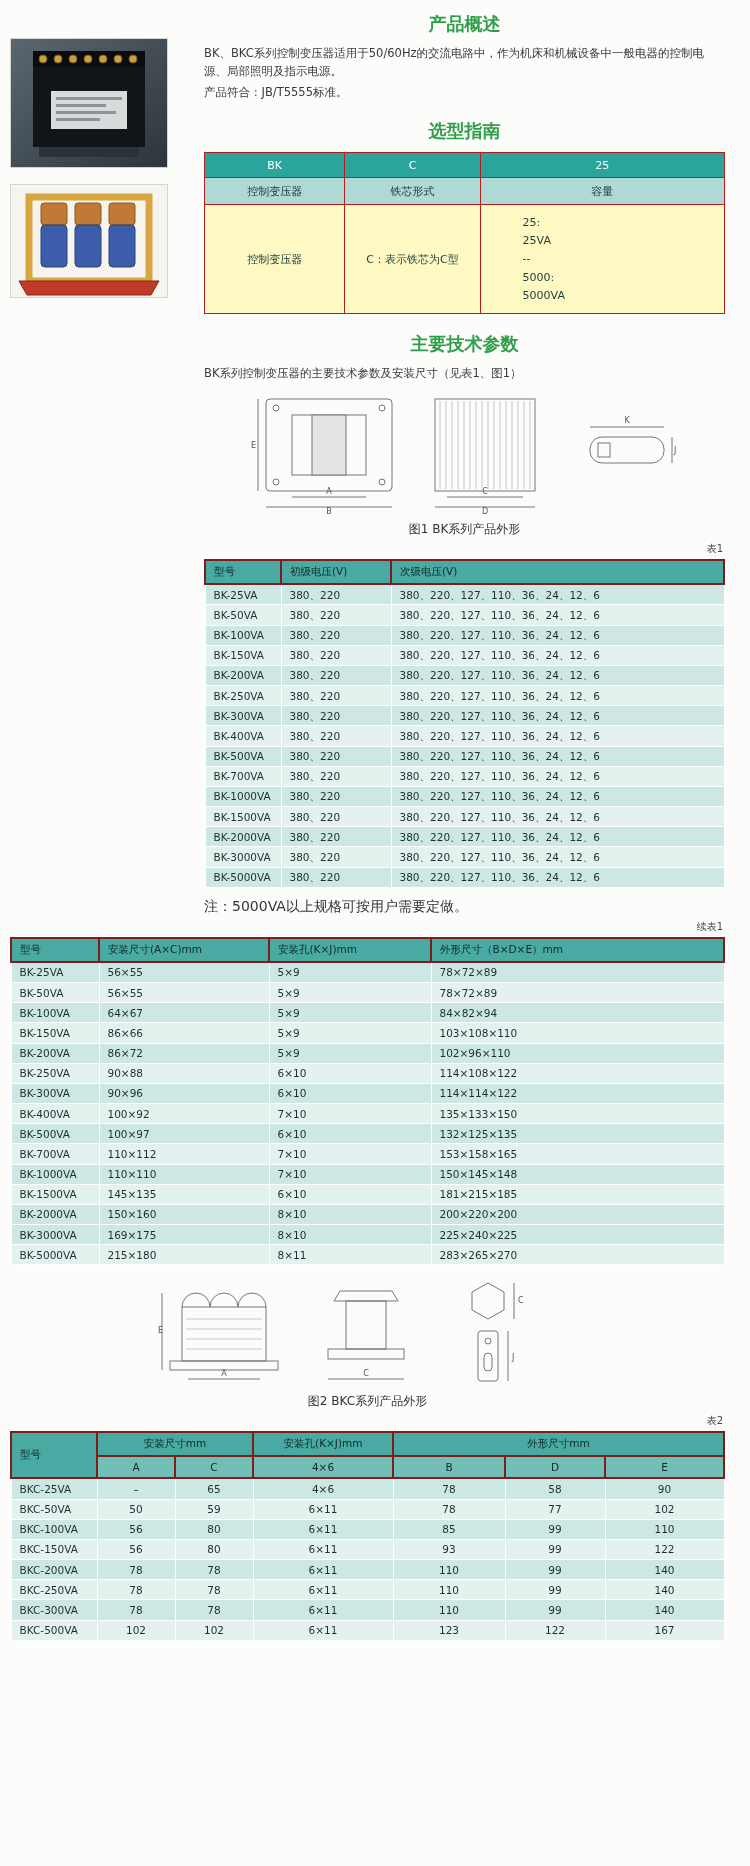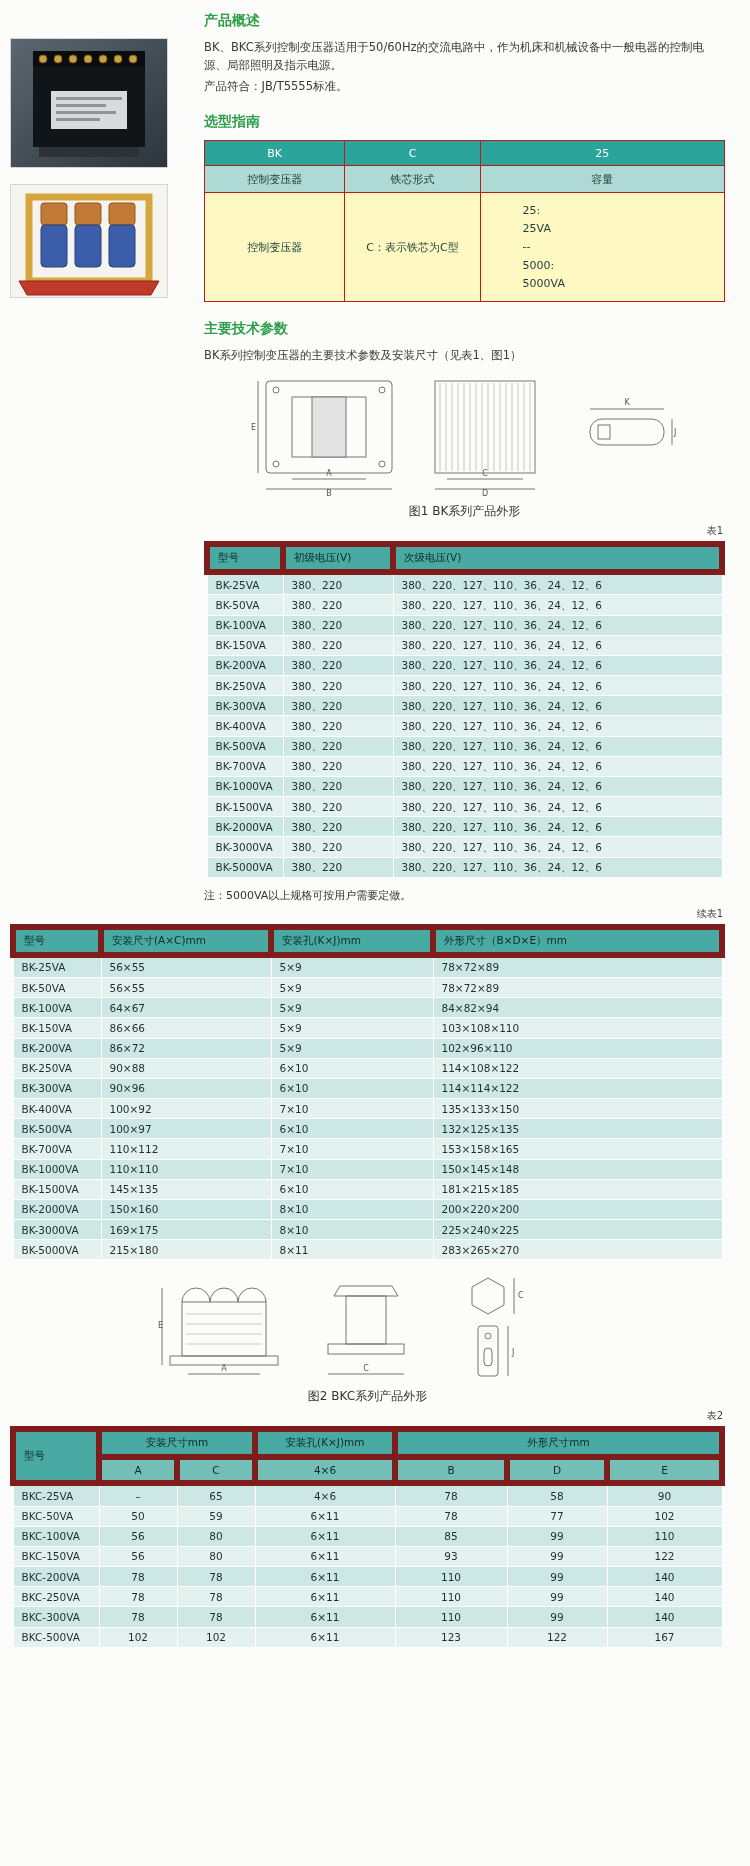--- a/index.html
+++ b/index.html
@@ -5,44 +5,44 @@
   html,body{margin:0;padding:0;}
   body{background:#eceeec;font-family:"DejaVu Sans","Liberation Sans",sans-serif;}
   .page{width:750px;min-height:1866px;margin:0 auto;background:#fcfcfb;box-sizing:border-box;
         padding:12px 25px 40px 10px;color:#333;}
   .top{display:flex;align-items:flex-start;}
   .photos{width:158px;flex:none;margin-right:36px;padding-top:26px;}
   .photo{border:1px solid #d5d5d0;background:#fff;margin-bottom:16px;}
   .photo svg{display:block;}
   .content{flex:1;min-width:0;}
 
-  .sec-title{color:#2f9e49;font-size:14px;font-weight:bold;margin:0 0 9px;}
+  .sec-title{color:#2f9e49;font-size:18px;font-weight:bold;margin:0 16px 9px;text-align:center;}
   .mt{margin-top:18px;}
   .body-text{font-size:11.5px;line-height:1.55;color:#3a3a3a;margin:0 0 3px;}
 
   .sel-table{width:100%;border-collapse:collapse;margin-top:5px;font-size:11px;color:#1d3d3a;}
   .sel-table td{border:1px solid #b91c1c;text-align:center;vertical-align:middle;padding:2px;}
   .sel-code td{background:#2ba59b;color:#fff;height:20px;}
   .sel-label td{background:#aed9d4;height:22px;}
   .sel-value td{background:#fef9c3;height:104px;}
   .sel-value td.cap{text-align:left;padding-left:42px;}
   .cap-lines div{line-height:1.65;}
 
   .fig-wrap{text-align:center;margin:10px 0 2px;}
   .fig-caption{text-align:center;font-size:12px;color:#333;margin:2px 0 4px;}
   .tbl-label{text-align:right;font-size:10px;color:#444;margin:4px 2px 3px;}
 
   .data-table{width:100%;border-collapse:collapse;font-size:10.5px;color:#1d2e2c;}
   .data-table th{background:#48aaa3;font-weight:normal;text-align:left;
-                 padding:4px 8px;border:6px solid #7f1d1d;color:#0f2b28;}
+                 padding:4px 8px;border:2px solid #7f1d1d;color:#0f2b28;}
   .data-table td{border:1px solid #fff;padding:2.5px 8px;line-height:1.35;}
   .data-table tr.even td{background:#cde8e4;}
   .data-table tr.odd td{background:#e4f2ef;}
 
-  .note{font-size:11px;color:#333;margin:10px 0 0;}
+  .note{font-size:14px;color:#333;margin:10px 0 0;}
   .bkc-intro{font-size:11.5px;color:#333;margin:16px 0 4px;}
 
   .t2 th{text-align:center;}
   .t2 th.left{text-align:left;}
   .t2 tr.sub th{background:#74beb8;}
   .t2 tbody td{text-align:center;}
   .t2 tbody td:first-child{text-align:left;}
 
   svg text{font-family:"DejaVu Sans","Liberation Sans",sans-serif;}
 </style>

